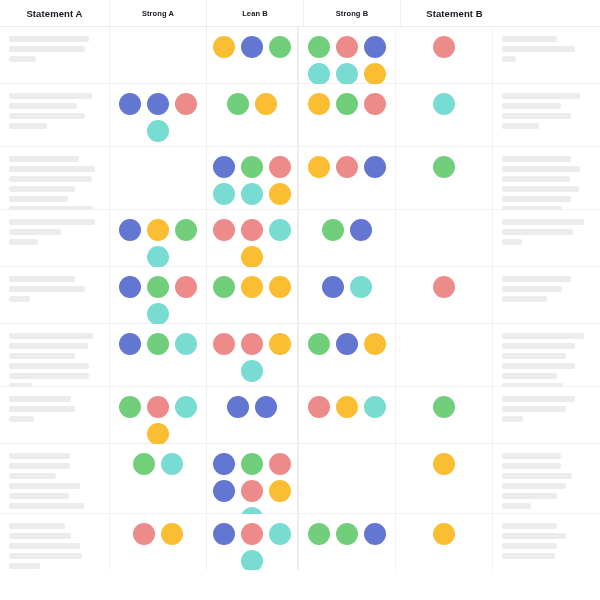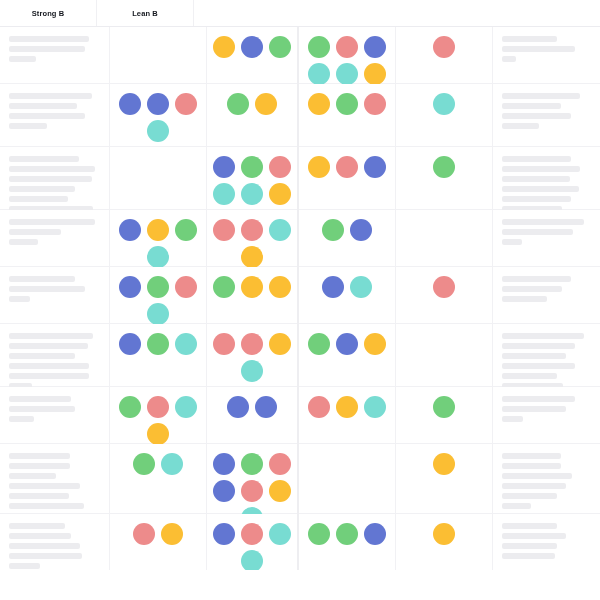--- a/index.html
+++ b/index.html
@@ -94,25 +94,34 @@
     padding-top: 9px;
     box-sizing: border-box;
   }
 </style>
 </head>
 <body>
 
 <div id="grid">
 
   <div class="hrow" id="header-row">
+      <div class="hcell" style="width: 110px;">
+        <span class="hlabel major">Statement A</span>
+      </div>
+      <div class="hcell" style="width: 97px;">
+        <span class="hlabel minor">Strong A</span>
+      </div>
+      <div class="hcell" style="width: 97px;">
+        <span class="hlabel minor">Lean B</span>
+      </div>
       <div class="hcell" style="width: 97px;">
         <span class="hlabel minor">Strong B</span>
       </div>
-      <div class="hcell" style="width: 97px;">
-        <span class="hlabel minor">Lean B</span>
+      <div class="hcell last" style="width: 107px;">
+        <span class="hlabel major">Statement B</span>
       </div>
     </div>
 
   <div id="body-rows">
       <div class="row" style="height: 57px;">
         <div class="cell" style="width: 110px; height: 57px;">
           <div class="stmt">
             <div class="bar" style="width: 88%; background: rgb(236, 236, 239);"></div>
             <div class="bar" style="width: 83%; background: rgb(236, 236, 239);"></div>
             <div class="bar" style="width: 30%; background: rgb(236, 236, 239);"></div>

